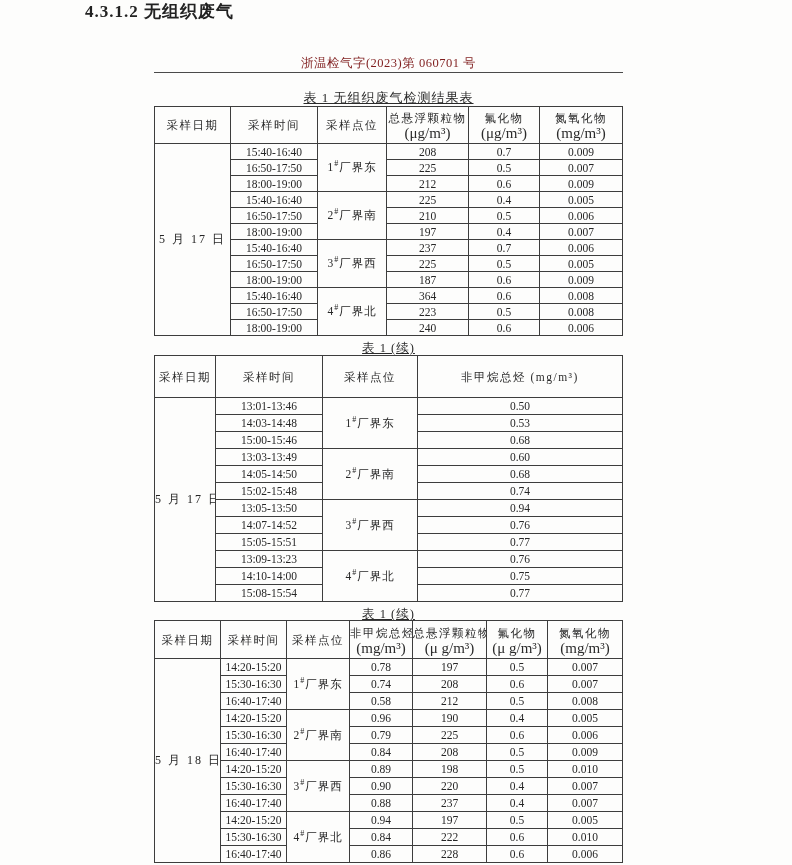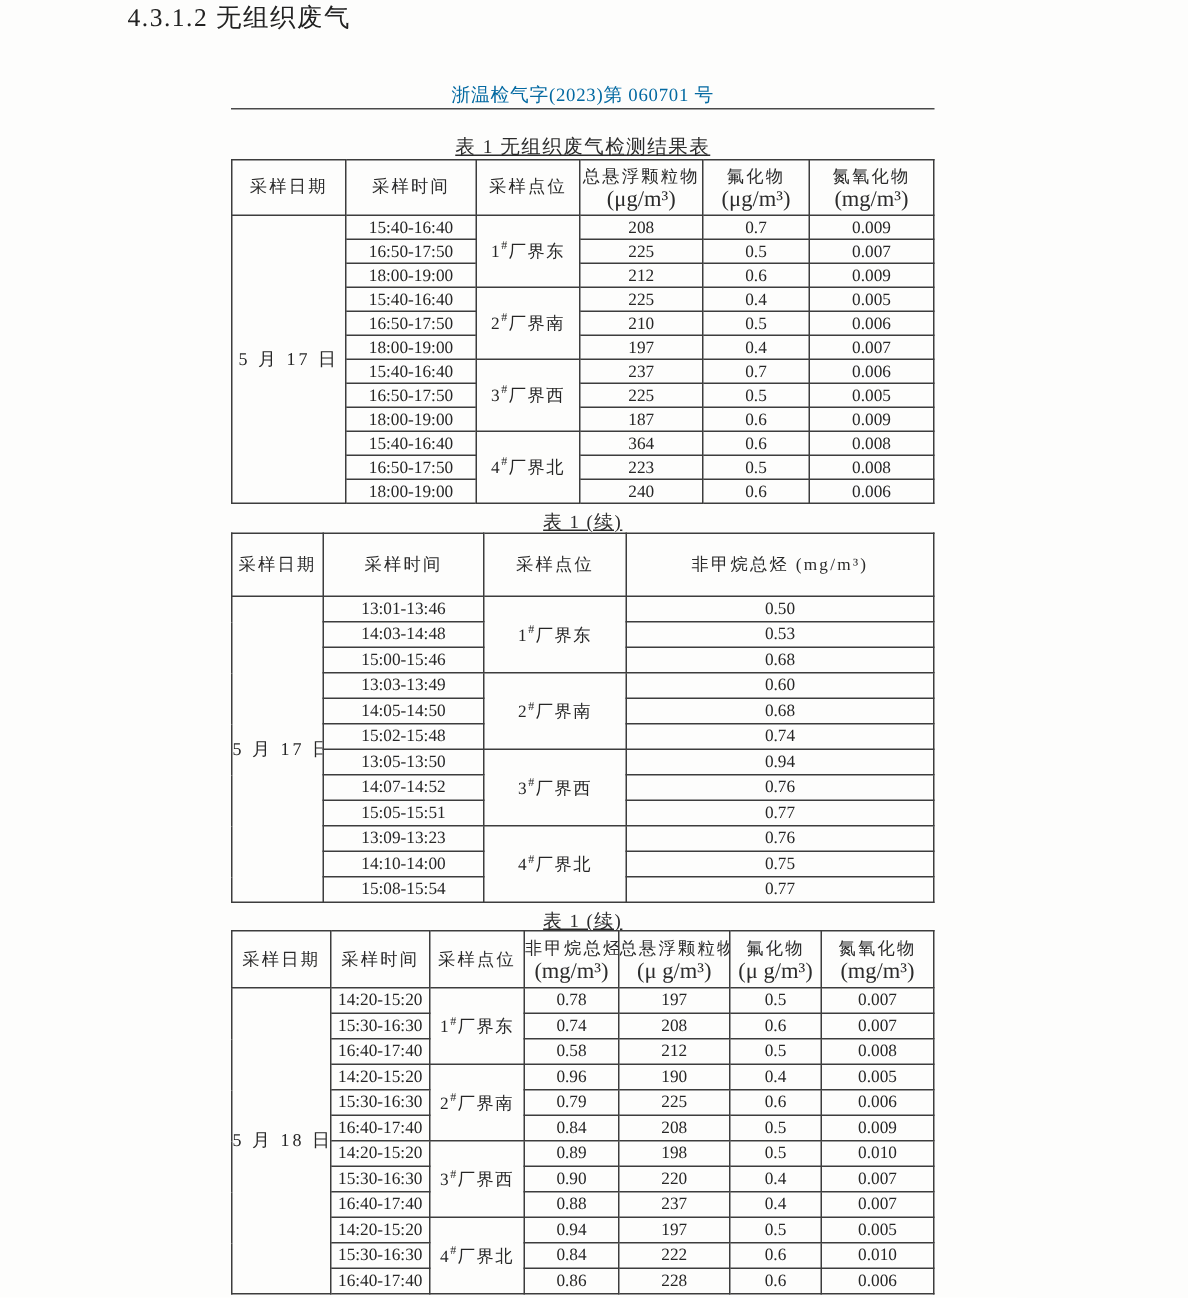--- a/index.html
+++ b/index.html
@@ -4,26 +4,26 @@
 <style>
   html,body{margin:0;padding:0;}
   body{
     width:792px;height:865px;background:#ffffff;
     font-family:"Liberation Serif","DejaVu Serif",serif;
     color:#2f2f2f;
   }
   .page{position:relative;width:792px;height:865px;overflow:hidden;background:#fdfdfc;}
   .section-title{
     position:absolute;left:85px;top:0;margin:0;
-    font-size:17px;font-weight:normal;letter-spacing:1px;color:#222;
+    font-size:17px;font-weight:bold;letter-spacing:1px;color:#222;
   }
   .content{position:absolute;left:154px;top:0;width:469px;}
   .doc-number{
     margin-top:55px;height:16px;text-align:center;
-    font-size:12.5px;letter-spacing:0.5px;color:#0369a1;
+    font-size:12.5px;letter-spacing:0.5px;color:#7f1d1d;
   }
   .rule{border-bottom:1.6px solid #4a4a4a;margin-top:1px;}
   .caption{
     text-align:center;font-size:13px;height:15px;margin-top:16px;
     letter-spacing:1px;color:#2b2b2b;text-decoration:underline;
   }
   .caption.cont{margin-top:4px;height:14px;font-size:12.5px;}
   table{
     border-collapse:collapse;table-layout:fixed;width:469px;
     margin-top:2px;border:1.5px solid #383838;padding-left:44px;

